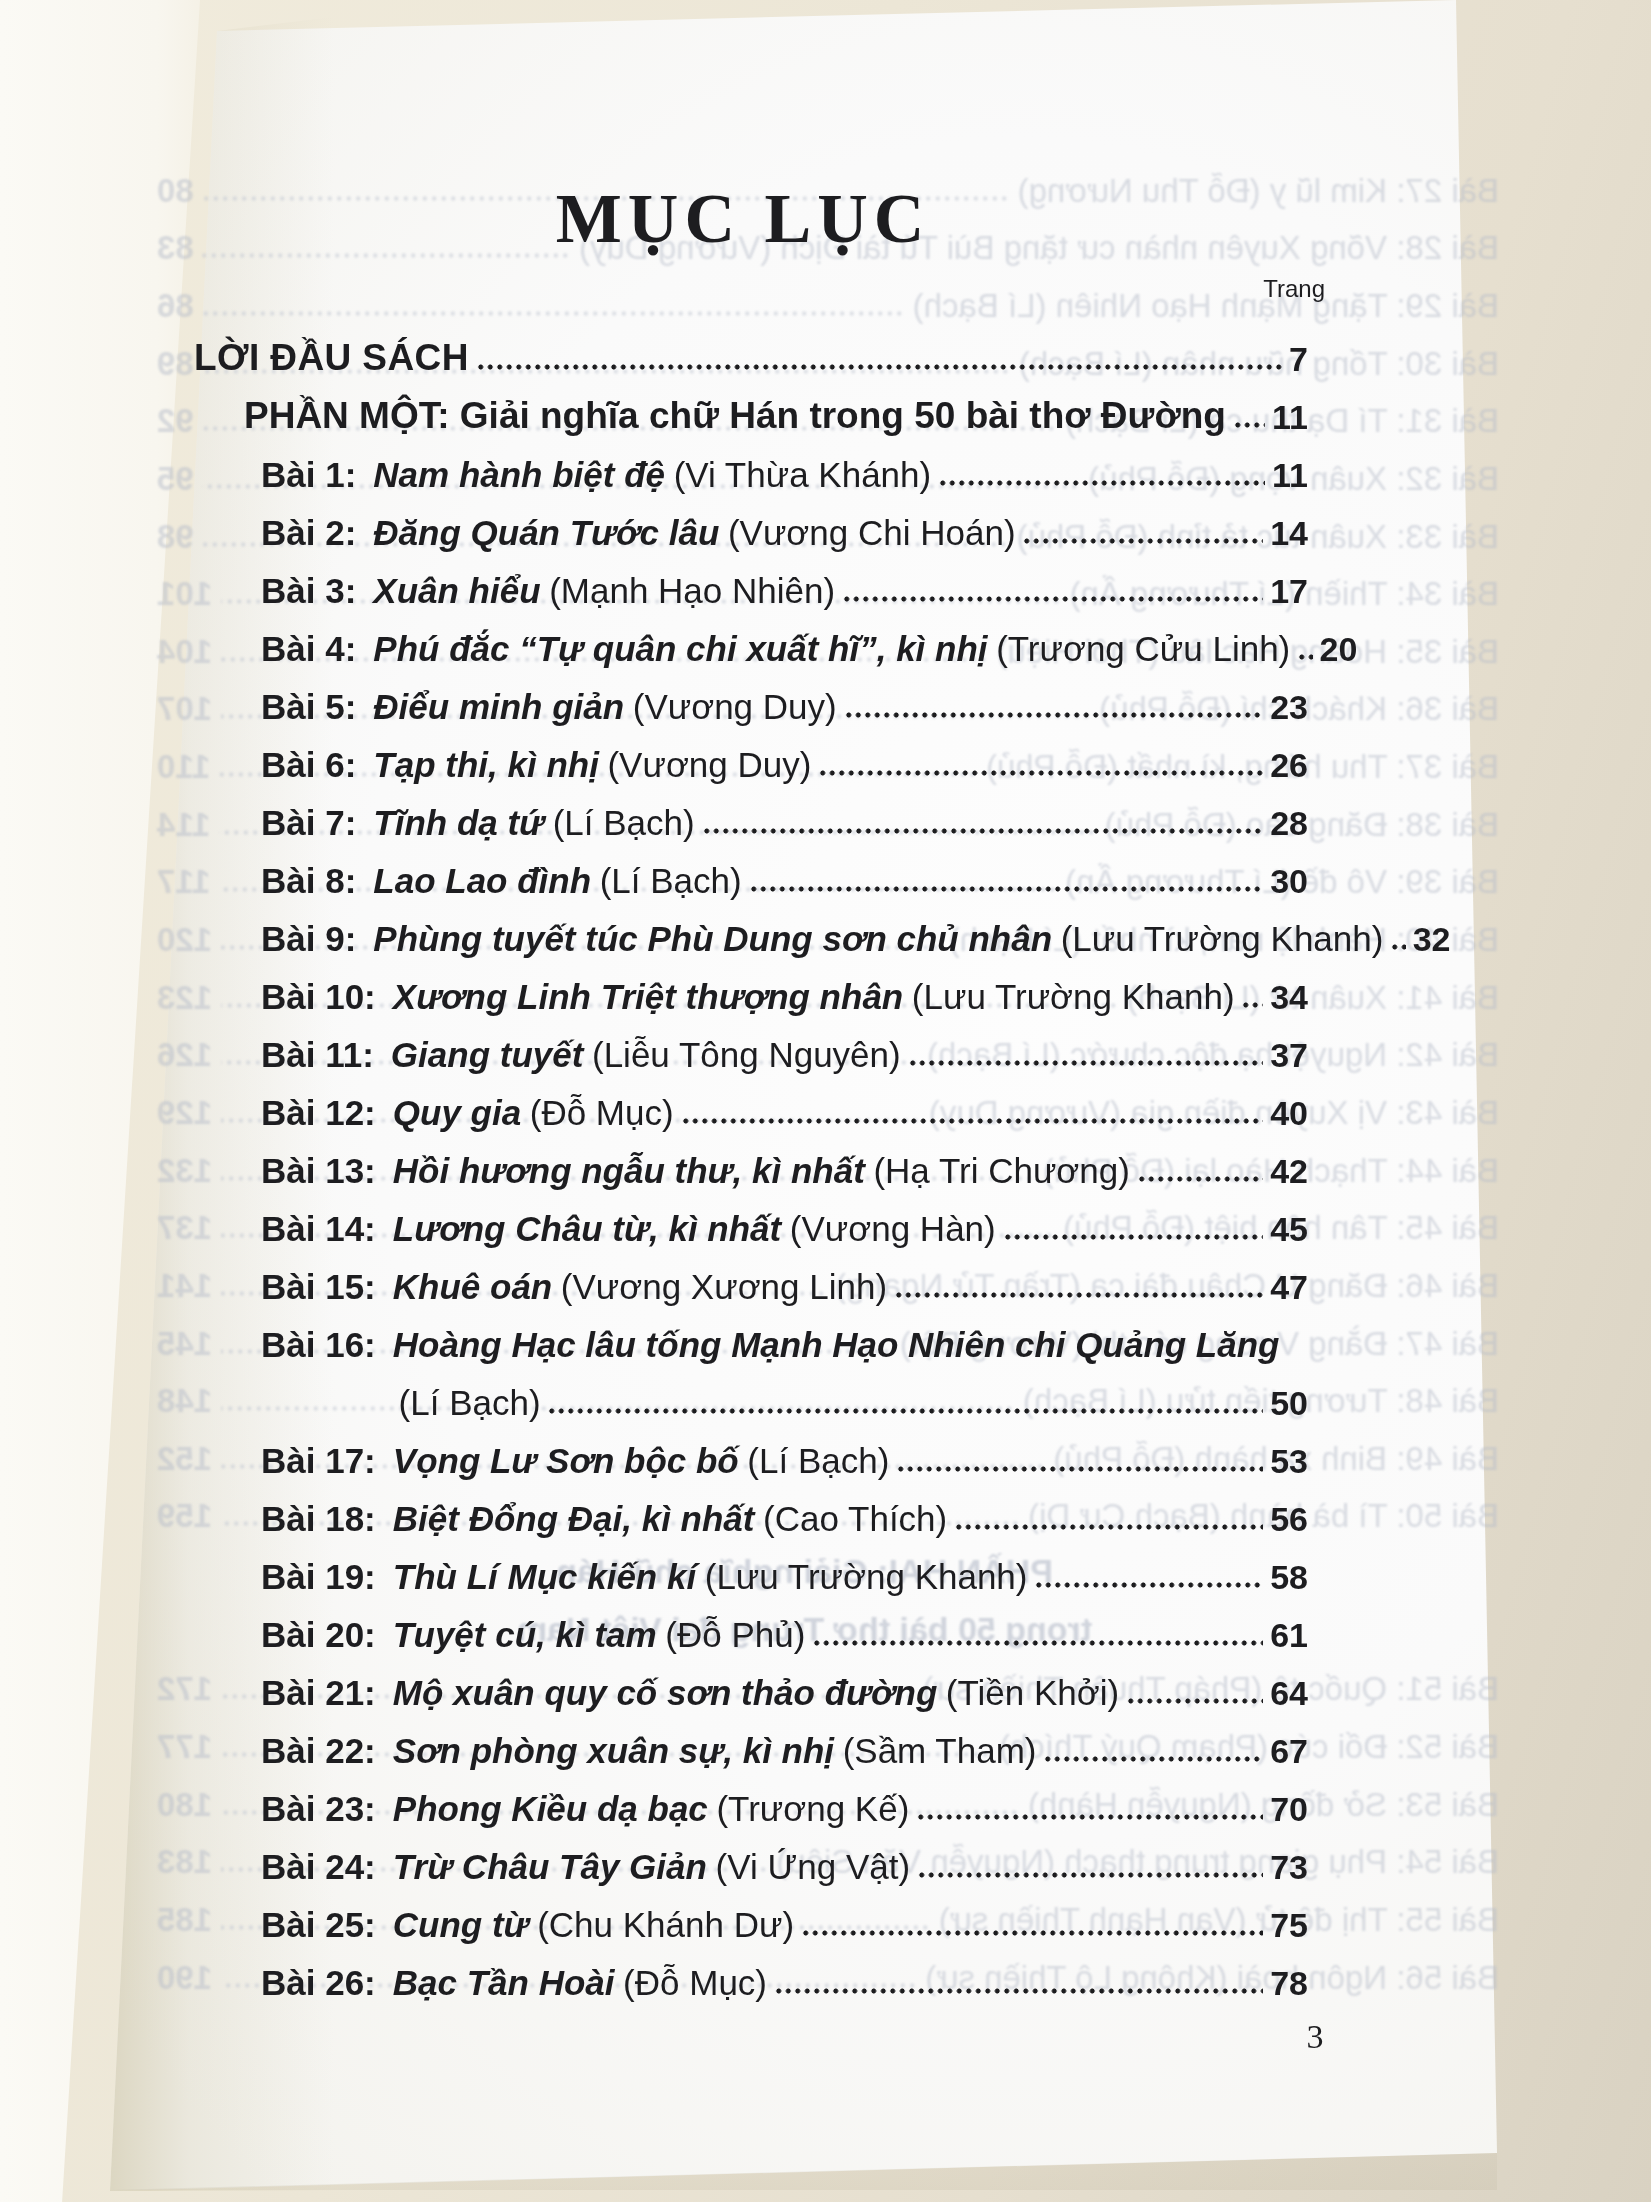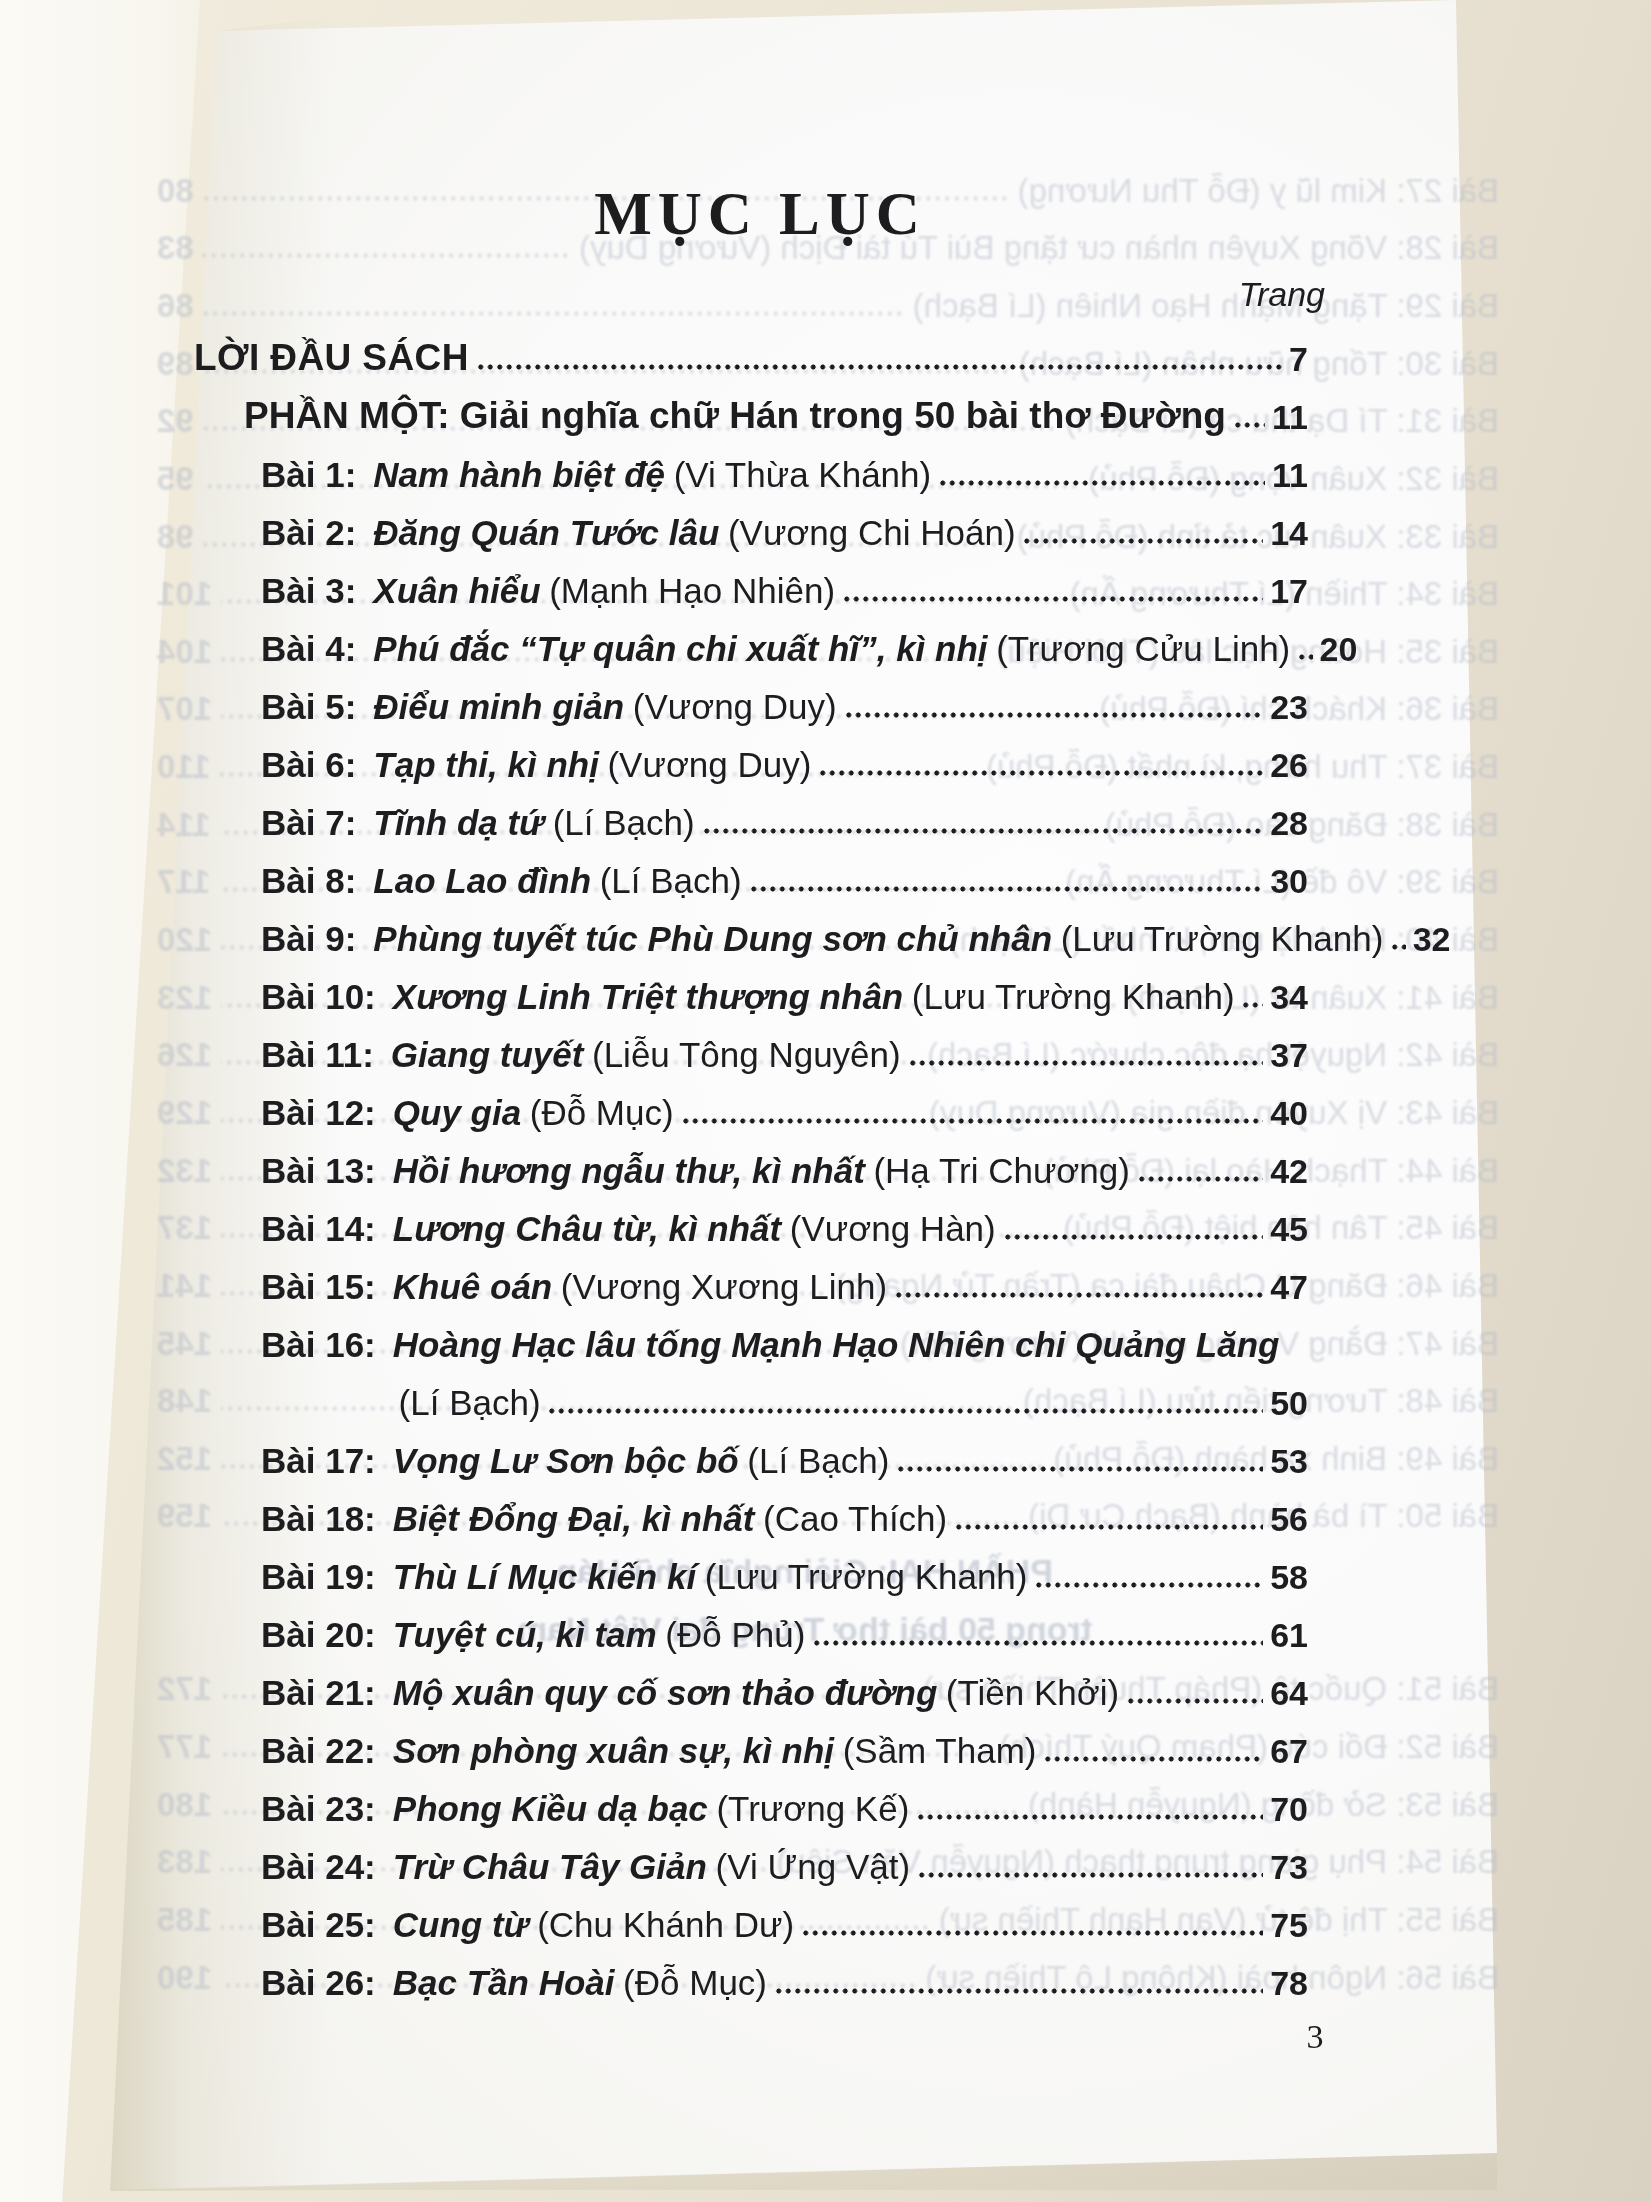--- a/index.html
+++ b/index.html
@@ -53,28 +53,28 @@
   .ghost-row .g-pg{font-weight:700;}
   .ghost-heading{
     position:absolute;left:310px;width:1075px;height:40px;
     color:#aeb5c4;opacity:0.55;filter:blur(1.2px);
     font-size:34px;font-weight:700;text-align:center;white-space:nowrap;
   }
 
   
   .content{position:absolute;left:0;top:0;width:1652px;height:2203px;color:#1d1d20;}
   .title{
-    position:absolute;left:203px;top:179px;width:1114px;
+    position:absolute;left:186px;top:179px;width:1114px;
     text-align:center;
     font-family:"Liberation Serif","DejaVu Serif",serif;
-    font-weight:700;font-size:61px;letter-spacing:6px;
+    font-weight:700;font-size:70px;letter-spacing:6px;
   }
   .trang{
     position:absolute;left:1067px;top:275px;width:258px;
-    text-align:right;font-style:italic;font-size:34px;
+    text-align:right;font-size:24px;
   }
   .toc{
     position:absolute;left:194px;top:319px;width:1114px;
   }
   .row{height:58px;display:flex;align-items:flex-end;white-space:nowrap;text-align:center;}
   .row span{line-height:1.04;}
   .leader{
     flex:1 1 auto;height:7.7px;margin:0 6.9px 6px;min-width:15.5px;
     background-image:radial-gradient(circle,#1c1c1e 2.2px,rgba(0,0,0,0) 2.7px);
     background-size:9.5px 7.7px;background-repeat:repeat-x;background-position:left bottom;

